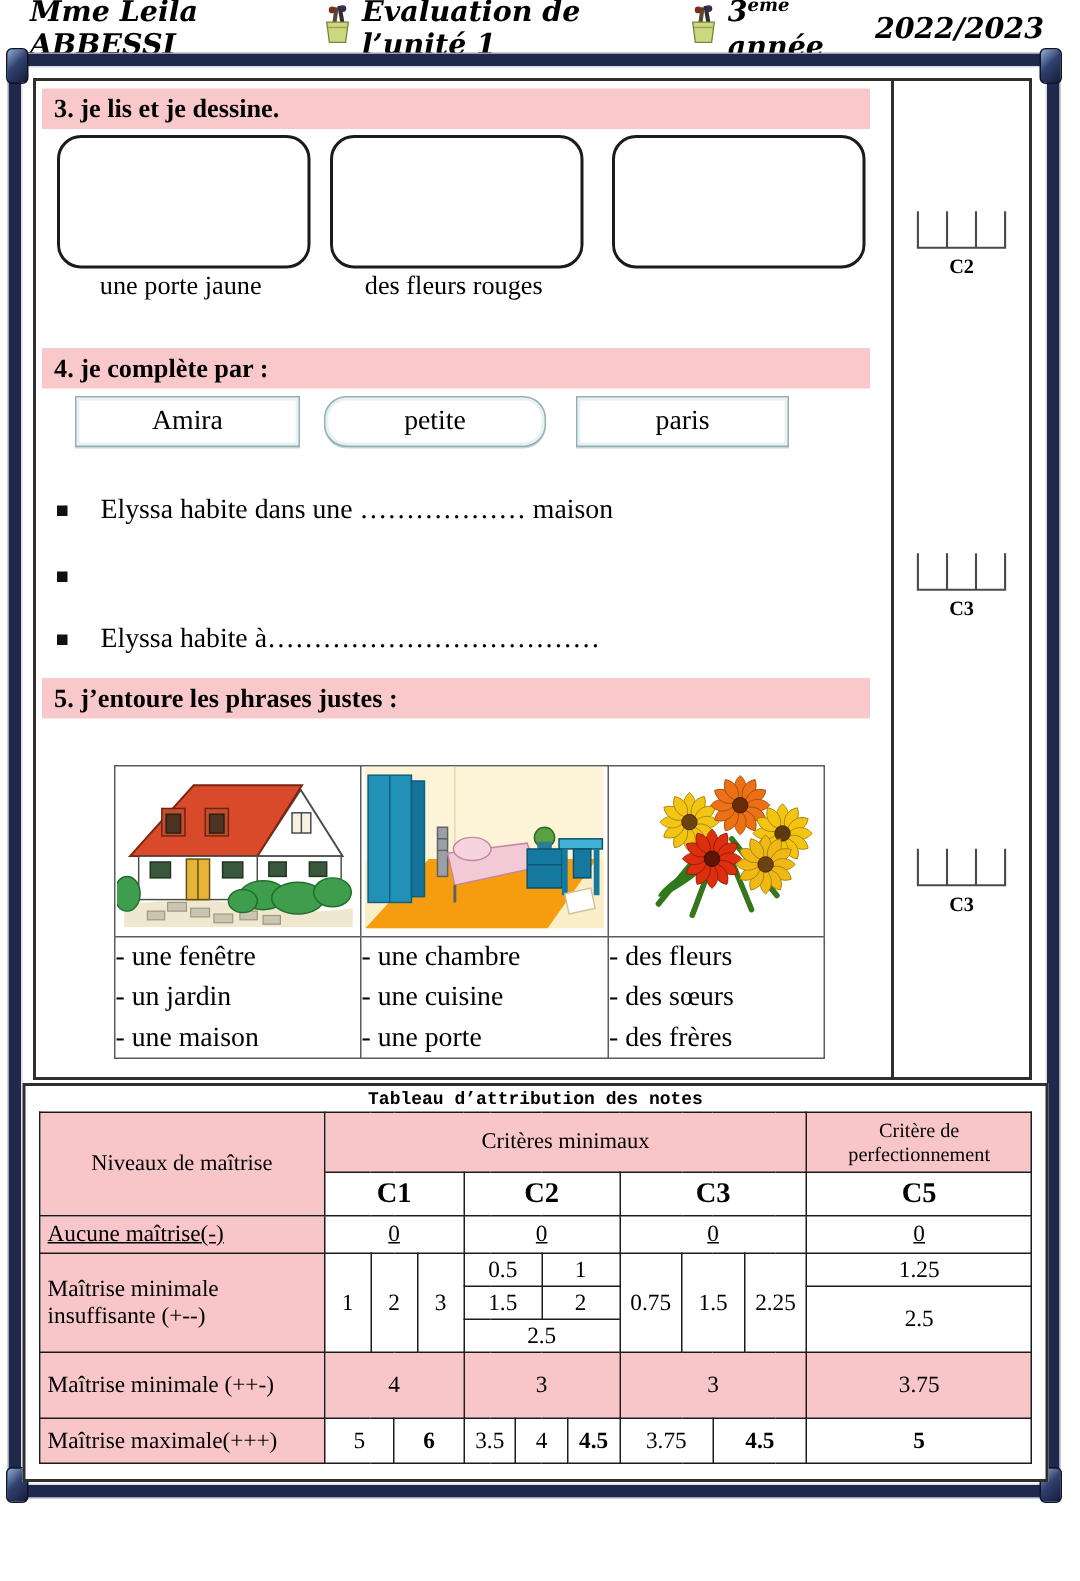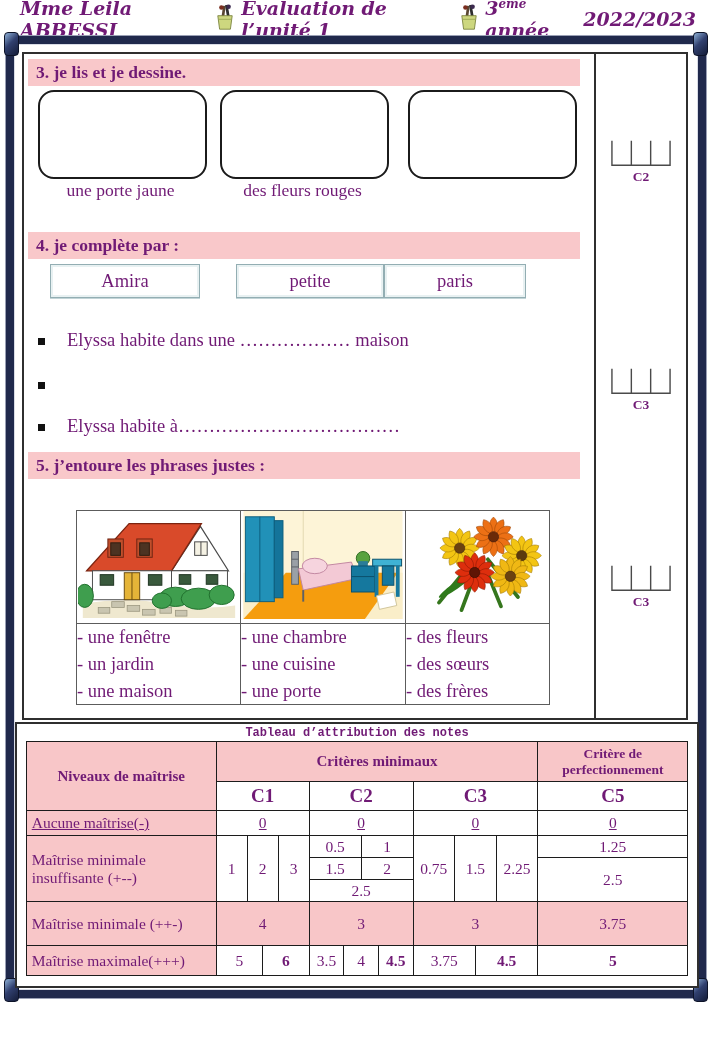--- a/index.html
+++ b/index.html
@@ -1,17 +1,17 @@
 <!DOCTYPE html>
 <html><head>
 <meta charset="utf-8">
 <style>
   html,body{margin:0;padding:0;background:#fff;}
   .page{position:relative;width:720px;height:1054px;background:#fff;overflow:hidden;
-        font-family:"Liberation Serif", serif;color:#701a75;}
+        font-family:"Liberation Serif", serif;color:#000000;}
 
   
   .top-header{position:absolute;top:2px;left:0;width:720px;height:34px;display:flex;
       align-items:center;justify-content:space-between;padding:0 24px 0 20px;box-sizing:border-box;
       font-family:"DejaVu Serif", serif;font-style:italic;font-weight:bold;font-size:19px;}
   .top-header .sup{font-size:12px;vertical-align:super;}
   .hdr-icon{display:inline-block;margin:0 4px;}
 
   
   .frame{position:absolute;left:6px;top:36px;width:700px;height:962px;box-sizing:border-box;
@@ -49,21 +49,21 @@
   .comb .lbl{font-weight:bold;font-size:13.5px;margin-top:-3px;}
 
   
   .box2{position:absolute;left:1px;top:678px;width:680px;height:262px;border:2px solid #2f2f2f;background:#fff;}
   .notes-title{text-align:center;font-weight:bold;font-size:12px;margin:2px 0 1px 0;font-family:Liberation Mono, monospace;}
   table.notes{border-collapse:collapse;margin:0 auto;table-layout:fixed;}
   table.notes td{border:1px solid #1c1c1c;text-align:center;font-size:15.5px;padding:0 2px;
       overflow:hidden;}
   table.notes .pink{background:#f8c6c8;}
   table.notes .lab{text-align:left;padding-left:5px;}
-  table.notes .hdr{font-weight:bold;font-size:15px;text-align:center;margin-left:32px;}
+  table.notes .hdr{font-weight:normal;font-size:15px;text-align:center;margin-left:32px;}
   table.notes .crit{font-weight:bold;font-size:19px;}
   table.notes .b{font-weight:bold;}
   tr.h1{height:40px;} tr.h2{height:29px;} tr.r-none{height:25px;text-decoration:underline;}
   tr.r-ins{height:22px;} tr.r-min{height:44px;} tr.r-max{height:30px;}
 </style>
 </head>
 <body>
 
 <div class="page">
 
@@ -105,21 +105,21 @@
 
         <div class="sec-bar" style="top:5px;">3. je lis et je dessine.</div>
         <div class="draw-box" style="left:14px;top:36px;"></div>
         <div class="draw-box" style="left:196px;top:36px;"></div>
         <div class="draw-box" style="left:384px;top:36px;"></div>
         <div class="draw-label" style="left:14px;top:126px;">une porte jaune</div>
         <div class="draw-label" style="left:196px;top:126px;">des fleurs rouges</div>
 
         <div class="sec-bar" style="top:178px;">4. je complète par :</div>
         <div class="word-box" style="left:26px;top:210px;width:148px;text-align:center;">Amira</div>
-        <div class="word-box" style="left:212px;top:210px;width:146px;">petite</div>
+        <div class="word-box" style="left:192px;top:210px;width:146px;border-radius:15px;">petite</div>
         <div class="word-box" style="left:360px;top:210px;width:140px;">paris</div>
         <div class="sent" style="top:276px;"><span class="bullet"></span><span>Elyssa habite dans une ……………… maison</span></div>
         <div class="sent" style="top:320px;"><span class="bullet"></span></div>
         <div class="sent" style="top:362px;"><span class="bullet"></span><span>Elyssa  habite à………………………………</span></div>
 
         <div class="sec-bar" style="top:398px;">5. j’entoure les phrases justes :</div>
         <table class="img-table">
           <tbody>
               <tr>
             <td class="img-cell" style="width:163px;">

